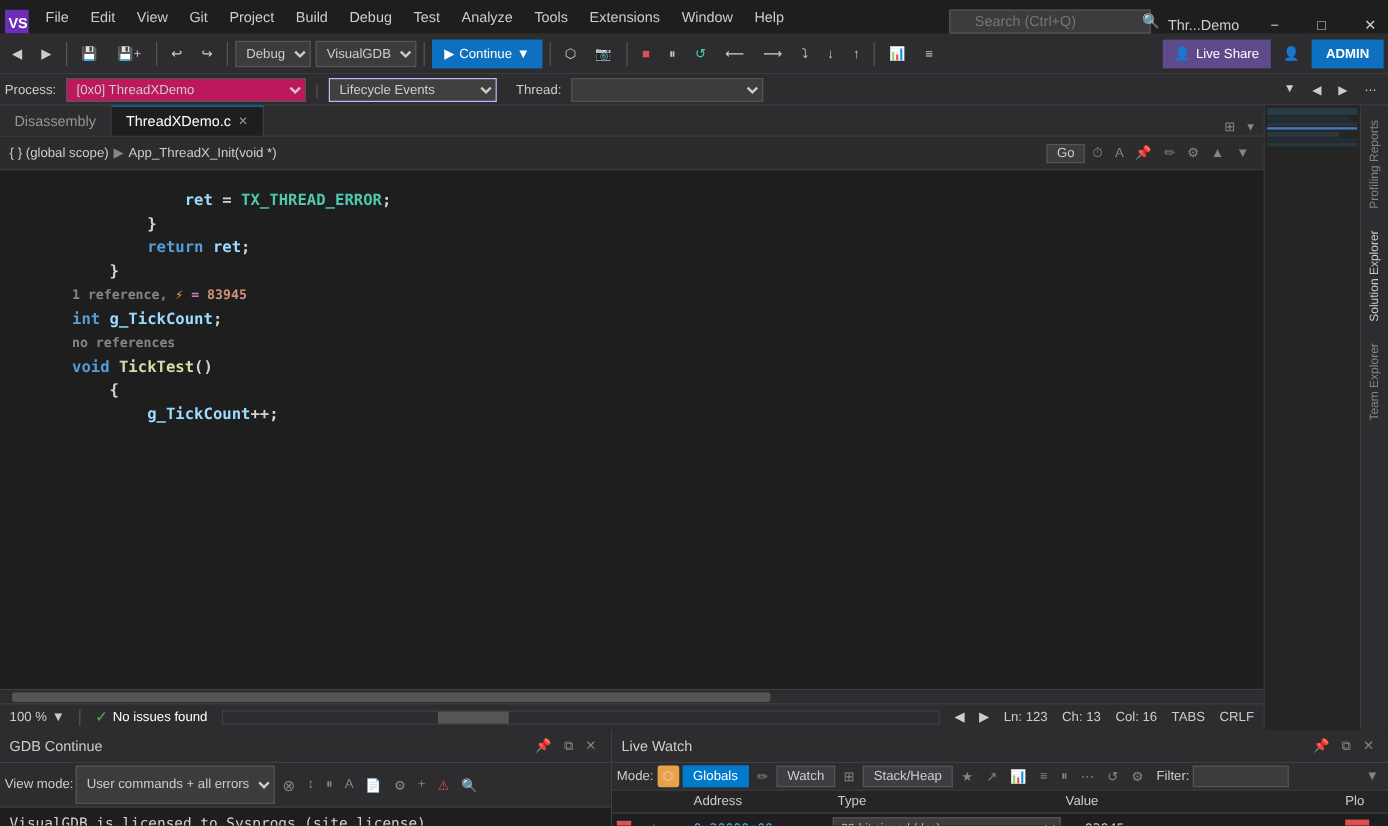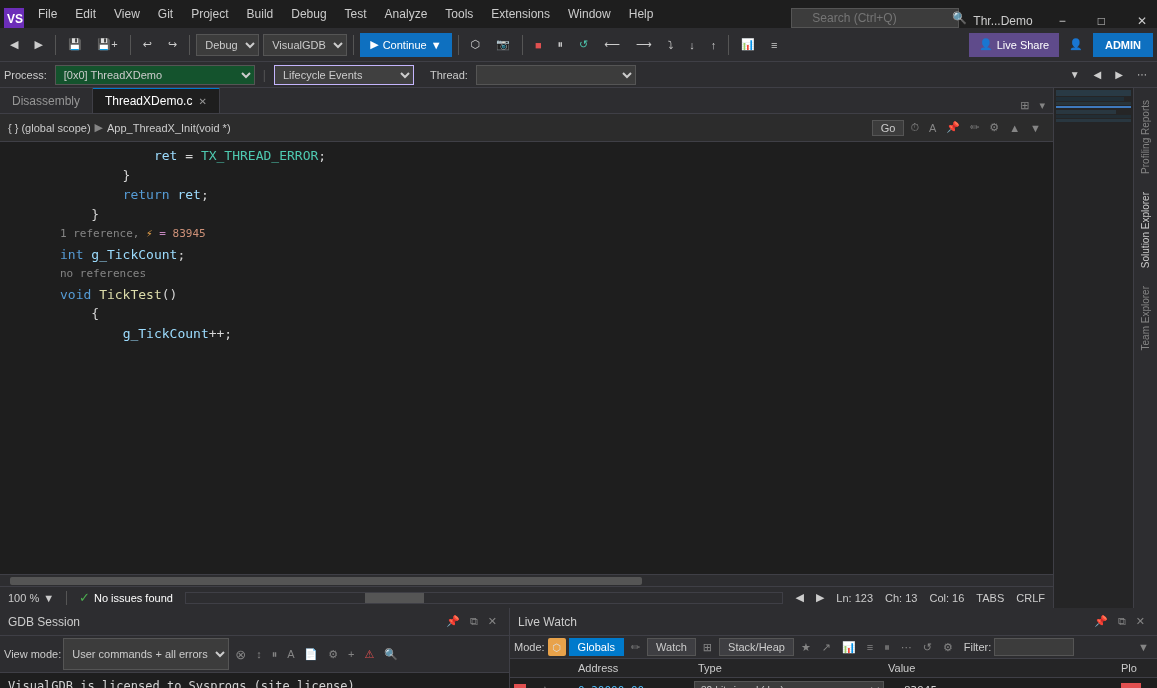--- a/index.html
+++ b/index.html
@@ -17,30 +17,30 @@
     .toolbar { background: #2d2d30; height: 34px; display: flex; align-items: center; padding: 0 4px; border-bottom: 1px solid #3f3f46; gap: 4px; }
     .toolbar-btn { padding: 2px 6px; font-size: 11px; color: #ccc; background: transparent; border: none; cursor: pointer; display: flex; align-items: center; gap: 2px; }
     .toolbar-separator { width: 1px; height: 20px; background: #555; margin: 0 2px; }
     .toolbar-dropdown { background: #3c3c3c; border: 1px solid #555; color: #ccc; font-size: 11px; padding: 2px 4px; height: 22px; }
     .continue-btn { background: #0e70c0; border: none; color: white; padding: 2px 10px; font-size: 11px; cursor: pointer; height: 24px; display: flex; align-items: center; gap: 4px; }
     .live-share-btn { background: #5f4b8b; border: none; color: white; padding: 2px 10px; font-size: 11px; cursor: pointer; height: 24px; display: flex; align-items: center; gap: 4px; }
     .admin-btn { background: #0e70c0; border: none; color: white; padding: 2px 12px; font-size: 11px; font-weight: bold; cursor: pointer; height: 24px; }
 
     
     .process-bar { background: #2d2d30; height: 26px; display: flex; align-items: center; padding: 0 4px; gap: 8px; border-bottom: 1px solid #3f3f46; }
-    .process-dropdown { background: #14532d; border: 1px solid #555; color: #ccc; font-size: 11px; padding: 1px 4px; height: 20px; width: 200px; }
+    .process-dropdown { background: #be185d; border: 1px solid #555; color: #ccc; font-size: 11px; padding: 1px 4px; height: 20px; width: 200px; }
     .lifecycle-dropdown { background: #404040; border: 1px solid #c4b5fd; color: #ccc; font-size: 11px; padding: 1px 4px; height: 20px; width: 140px; }
     .thread-dropdown { background: #3c3c3c; border: 1px solid #555; color: #ccc; font-size: 11px; padding: 1px 4px; height: 20px; width: 160px; }
     .tab-bar { background: #2d2d30; height: 26px; display: flex; align-items: flex-end; border-bottom: 1px solid #3f3f46; }
     .tab { padding: 4px 12px; font-size: 12px; color: #969696; background: #2d2d30; border-top: 1px solid #3f3f46; border-right: 1px solid #3f3f46; cursor: pointer; height: 26px; display: flex; align-items: center; gap: 6px; }
     .tab.active { background: #1e1e1e; color: #fff; border-top: 2px solid #007acc; }
     .tab-close { font-size: 10px; color: #969696; cursor: pointer; }
 
     
-    .code-area { background: #1e1e1e; font-family: 'Consolas', monospace; font-size: 13px; line-height: 1.5; padding: 4px 0; flex: 1; overflow: hidden; position: relative; }
+    .code-area { background: #1e1e1e; font-family: 'Consolas', monospace; font-size: 13px; line-height: 1.5; padding: 16px 0; flex: 1; overflow: hidden; position: relative; font-weight: bold; }
     .code-line { display: flex; align-items: baseline; padding: 0 8px; }
     .line-num { color: #858585; min-width: 40px; text-align: right; margin-right: 12px; font-size: 12px; }
     .code-content { color: #d4d4d4; white-space: pre; }
     .kw { color: #569cd6; }
     .fn { color: #dcdcaa; }
     .macro { color: #4ec9b0; }
     .ref-line { font-size: 11px; color: #858585; padding: 2px 8px 2px 60px; }
     .type-kw { color: #569cd6; }
     .var-name { color: #9cdcfe; }
 
@@ -327,21 +327,21 @@
     <div class="right-tab-item" style="font-size:10px; color:#858585;">Profiling Reports</div>
     <div class="right-tab-item" style="font-size:10px; color:#ccc;">Solution Explorer</div>
     <div class="right-tab-item" style="font-size:10px; color:#858585;">Team Explorer</div>
   </div>
 </div>
 
 <div class="bottom-panels">
 
   <div class="gdb-panel">
     <div class="panel-title-bar">
-      <span class="panel-title">GDB Session</span>
+      <span class="panel-title">GDB Continue</span>
       <div class="panel-controls">
         <button class="panel-btn">📌</button>
         <button class="panel-btn">⧉</button>
         <button class="panel-btn">✕</button>
       </div>
     </div>
     <div class="gdb-toolbar">
       <span class="mode-label">View mode:</span>
       <select class="mode-dropdown">
         <option>User commands + all errors</option>

